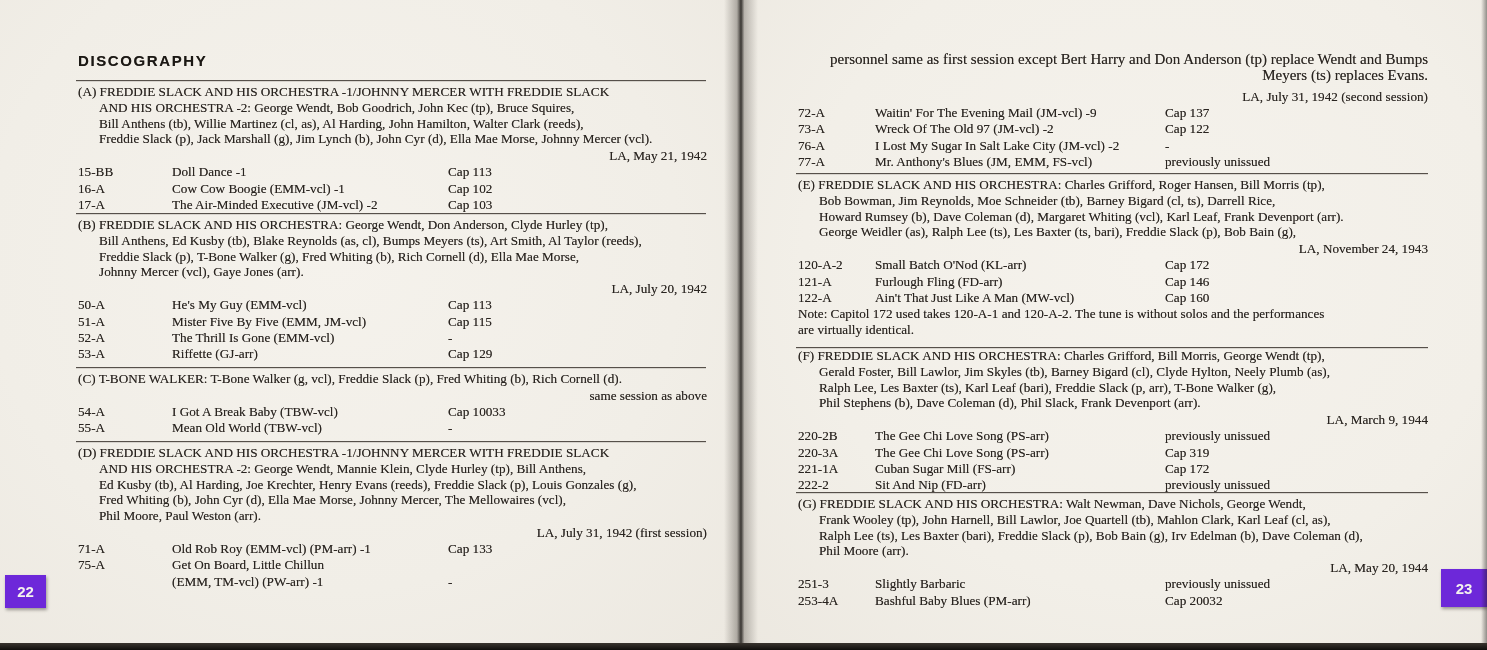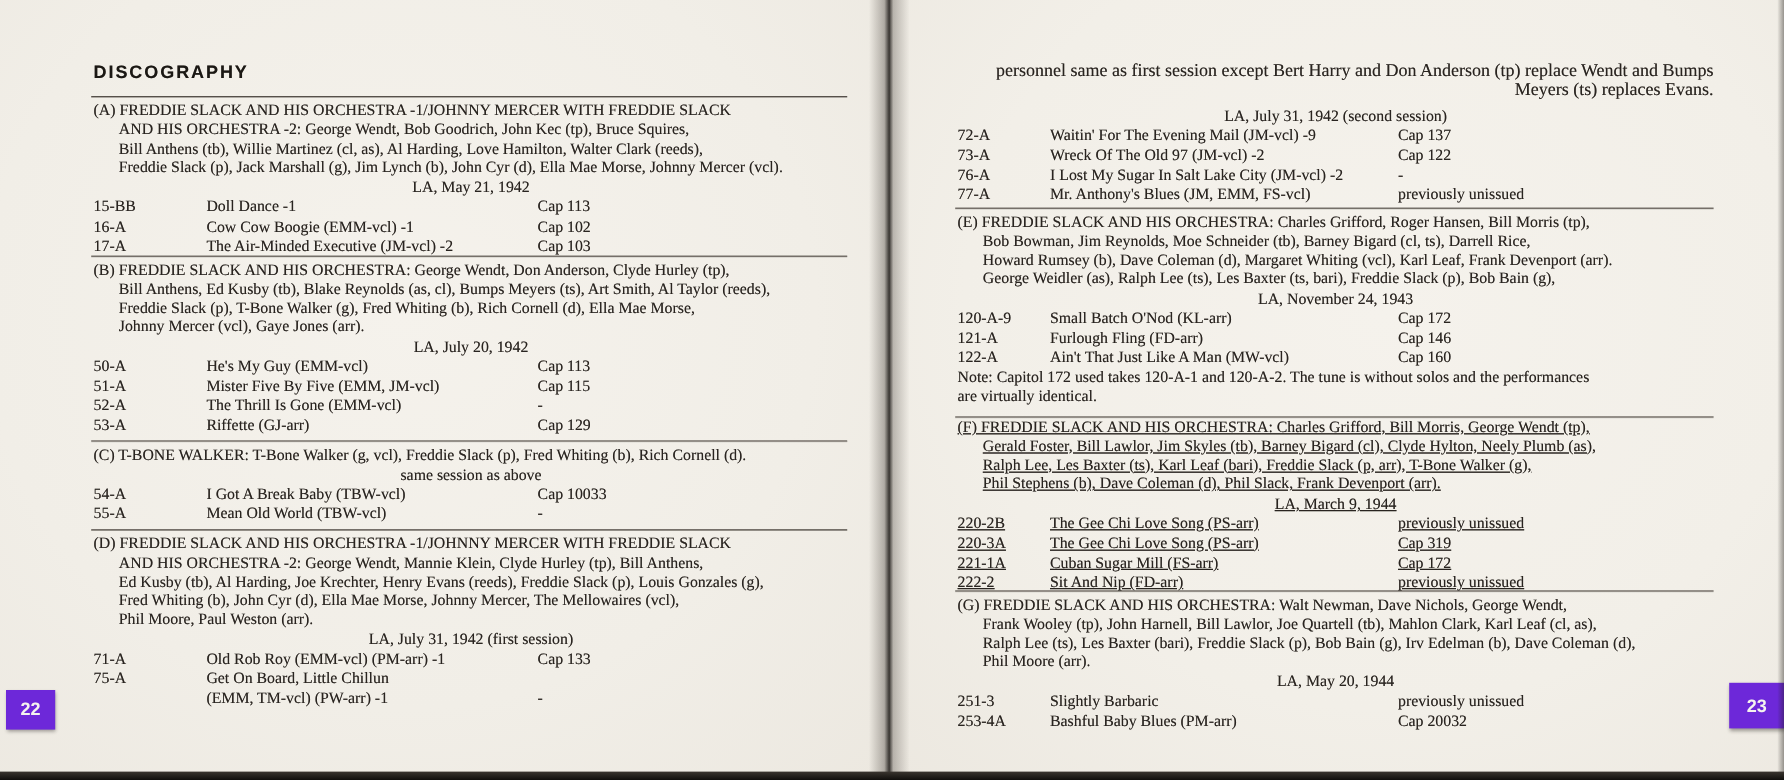--- a/index.html
+++ b/index.html
@@ -13,21 +13,21 @@
     background:linear-gradient(90deg, rgba(70,64,58,0) 0%, rgba(58,52,46,0.35) 38%, rgba(24,21,18,0.85) 50%, rgba(58,52,46,0.30) 60%, rgba(70,64,58,0) 100%);}
   .bottom-edge{position:absolute;left:0;bottom:0;width:1487px;height:7px;background:linear-gradient(180deg,#3a352f,#100e0c);}
   .right-edge{position:absolute;top:0;right:0;width:6px;height:650px;
     background:linear-gradient(90deg, rgba(30,27,24,0) 0%, rgba(30,27,24,0.45) 100%);}
   .doc-title{position:absolute;left:78px;top:52px;font-family:"Liberation Sans",sans-serif;
     font-weight:bold;font-size:15px;letter-spacing:1.6px;color:#1b1814;text-align:center;}
   .rule{position:absolute;height:0;border-top:1px solid #56504a;box-shadow:0 0.5px 0 rgba(86,80,74,0.35);}
   .sec{position:absolute;font-size:13.2px;}
   .h-line{height:15.8px;line-height:15.8px;white-space:nowrap;}
   .h-line.cont{padding-left:21px;}
-  .date-line{height:16px;line-height:16px;text-align:center;margin-top:1px;}
+  .date-line{height:16px;line-height:16px;text-align:right;margin-top:1px;}
   .trk{display:grid;height:16.4px;line-height:16.4px;white-space:nowrap;}
   .trk.left-cols{grid-template-columns:94px 276px auto;}
   .trk.right-cols{grid-template-columns:77px 290px auto;}
   .note-line{height:15.8px;line-height:15.8px;white-space:nowrap;}
   .intro{position:absolute;font-size:15px;text-align:right;}
   .i-line{height:15.8px;line-height:15.8px;white-space:nowrap;}
   .page-tab{position:absolute;background:#6d28d9;color:#f4f2ee;display:flex;align-items:center;justify-content:center;
     font-family:"Liberation Sans",sans-serif;font-weight:bold;font-size:15px;box-shadow:1px 2px 3px rgba(30,26,22,0.4);}
   .tab-left{left:5px;top:575px;width:41px;height:33px;}
   .tab-right{left:1441px;top:569px;width:46px;height:38px;}
@@ -52,21 +52,21 @@
 
   <div id="content">
       <div class="rule" style="left: 76px; top: 80px; width: 630px;"></div>
       <div class="rule" style="left: 76px; top: 213px; width: 630px;"></div>
       <div class="rule" style="left: 76px; top: 367px; width: 630px;"></div>
       <div class="rule" style="left: 76px; top: 441px; width: 630px;"></div>
       <div class="sec txt" style="left: 78px; top: 84px; width: 629px;">
         <div>
           <div class="h-line">(A) FREDDIE SLACK AND HIS ORCHESTRA -1/JOHNNY MERCER WITH FREDDIE SLACK</div>
           <div class="h-line cont">AND HIS ORCHESTRA -2: George Wendt, Bob Goodrich, John Kec (tp), Bruce Squires,</div>
-          <div class="h-line cont">Bill Anthens (tb), Willie Martinez (cl, as), Al Harding, Love Hamilton, Walter Clark (reeds),</div>
+          <div class="h-line cont">Bill Anthens (tb), Willie Martinez (cl, as), Al Harding, John Hamilton, Walter Clark (reeds),</div>
           <div class="h-line cont">Freddie Slack (p), Jack Marshall (g), Jim Lynch (b), John Cyr (d), Ella Mae Morse, Johnny Mercer (vcl).</div>
         </div>
         <div class="date-line">LA, May 21, 1942</div>
         <div class="trk left-cols">
           <span>15-BB</span>
           <span>Doll Dance -1</span>
           <span>Cap 113</span>
         </div>
         <div class="trk left-cols">
           <span>16-A</span>
@@ -181,40 +181,40 @@
       </div>
       <div class="sec txt" style="left: 798px; top: 177px; width: 630px;">
         <div>
           <div class="h-line">(E) FREDDIE SLACK AND HIS ORCHESTRA: Charles Grifford, Roger Hansen, Bill Morris (tp),</div>
           <div class="h-line cont">Bob Bowman, Jim Reynolds, Moe Schneider (tb), Barney Bigard (cl, ts), Darrell Rice,</div>
           <div class="h-line cont">Howard Rumsey (b), Dave Coleman (d), Margaret Whiting (vcl), Karl Leaf, Frank Devenport (arr).</div>
           <div class="h-line cont">George Weidler (as), Ralph Lee (ts), Les Baxter (ts, bari), Freddie Slack (p), Bob Bain (g),</div>
         </div>
         <div class="date-line">LA, November 24, 1943</div>
         <div class="trk right-cols">
-          <span>120-A-9</span>
+          <span>120-A-2</span>
           <span>Small Batch O'Nod (KL-arr)</span>
           <span>Cap 172</span>
         </div>
         <div class="trk right-cols">
           <span>121-A</span>
           <span>Furlough Fling (FD-arr)</span>
           <span>Cap 146</span>
         </div>
         <div class="trk right-cols">
           <span>122-A</span>
           <span>Ain't That Just Like A Man (MW-vcl)</span>
           <span>Cap 160</span>
         </div>
         <div>
           <div class="note-line">Note: Capitol 172 used takes 120-A-1 and 120-A-2. The tune is without solos and the performances</div>
           <div class="note-line">are virtually identical.</div>
         </div>
       </div>
-      <div class="sec txt" style="left: 798px; top: 348px; width: 630px; text-decoration: underline;">
+      <div class="sec txt" style="left: 798px; top: 348px; width: 630px;">
         <div>
           <div class="h-line">(F) FREDDIE SLACK AND HIS ORCHESTRA: Charles Grifford, Bill Morris, George Wendt (tp),</div>
           <div class="h-line cont">Gerald Foster, Bill Lawlor, Jim Skyles (tb), Barney Bigard (cl), Clyde Hylton, Neely Plumb (as),</div>
           <div class="h-line cont">Ralph Lee, Les Baxter (ts), Karl Leaf (bari), Freddie Slack (p, arr), T-Bone Walker (g),</div>
           <div class="h-line cont">Phil Stephens (b), Dave Coleman (d), Phil Slack, Frank Devenport (arr).</div>
         </div>
         <div class="date-line">LA, March 9, 1944</div>
         <div class="trk right-cols">
           <span>220-2B</span>
           <span>The Gee Chi Love Song (PS-arr)</span>

